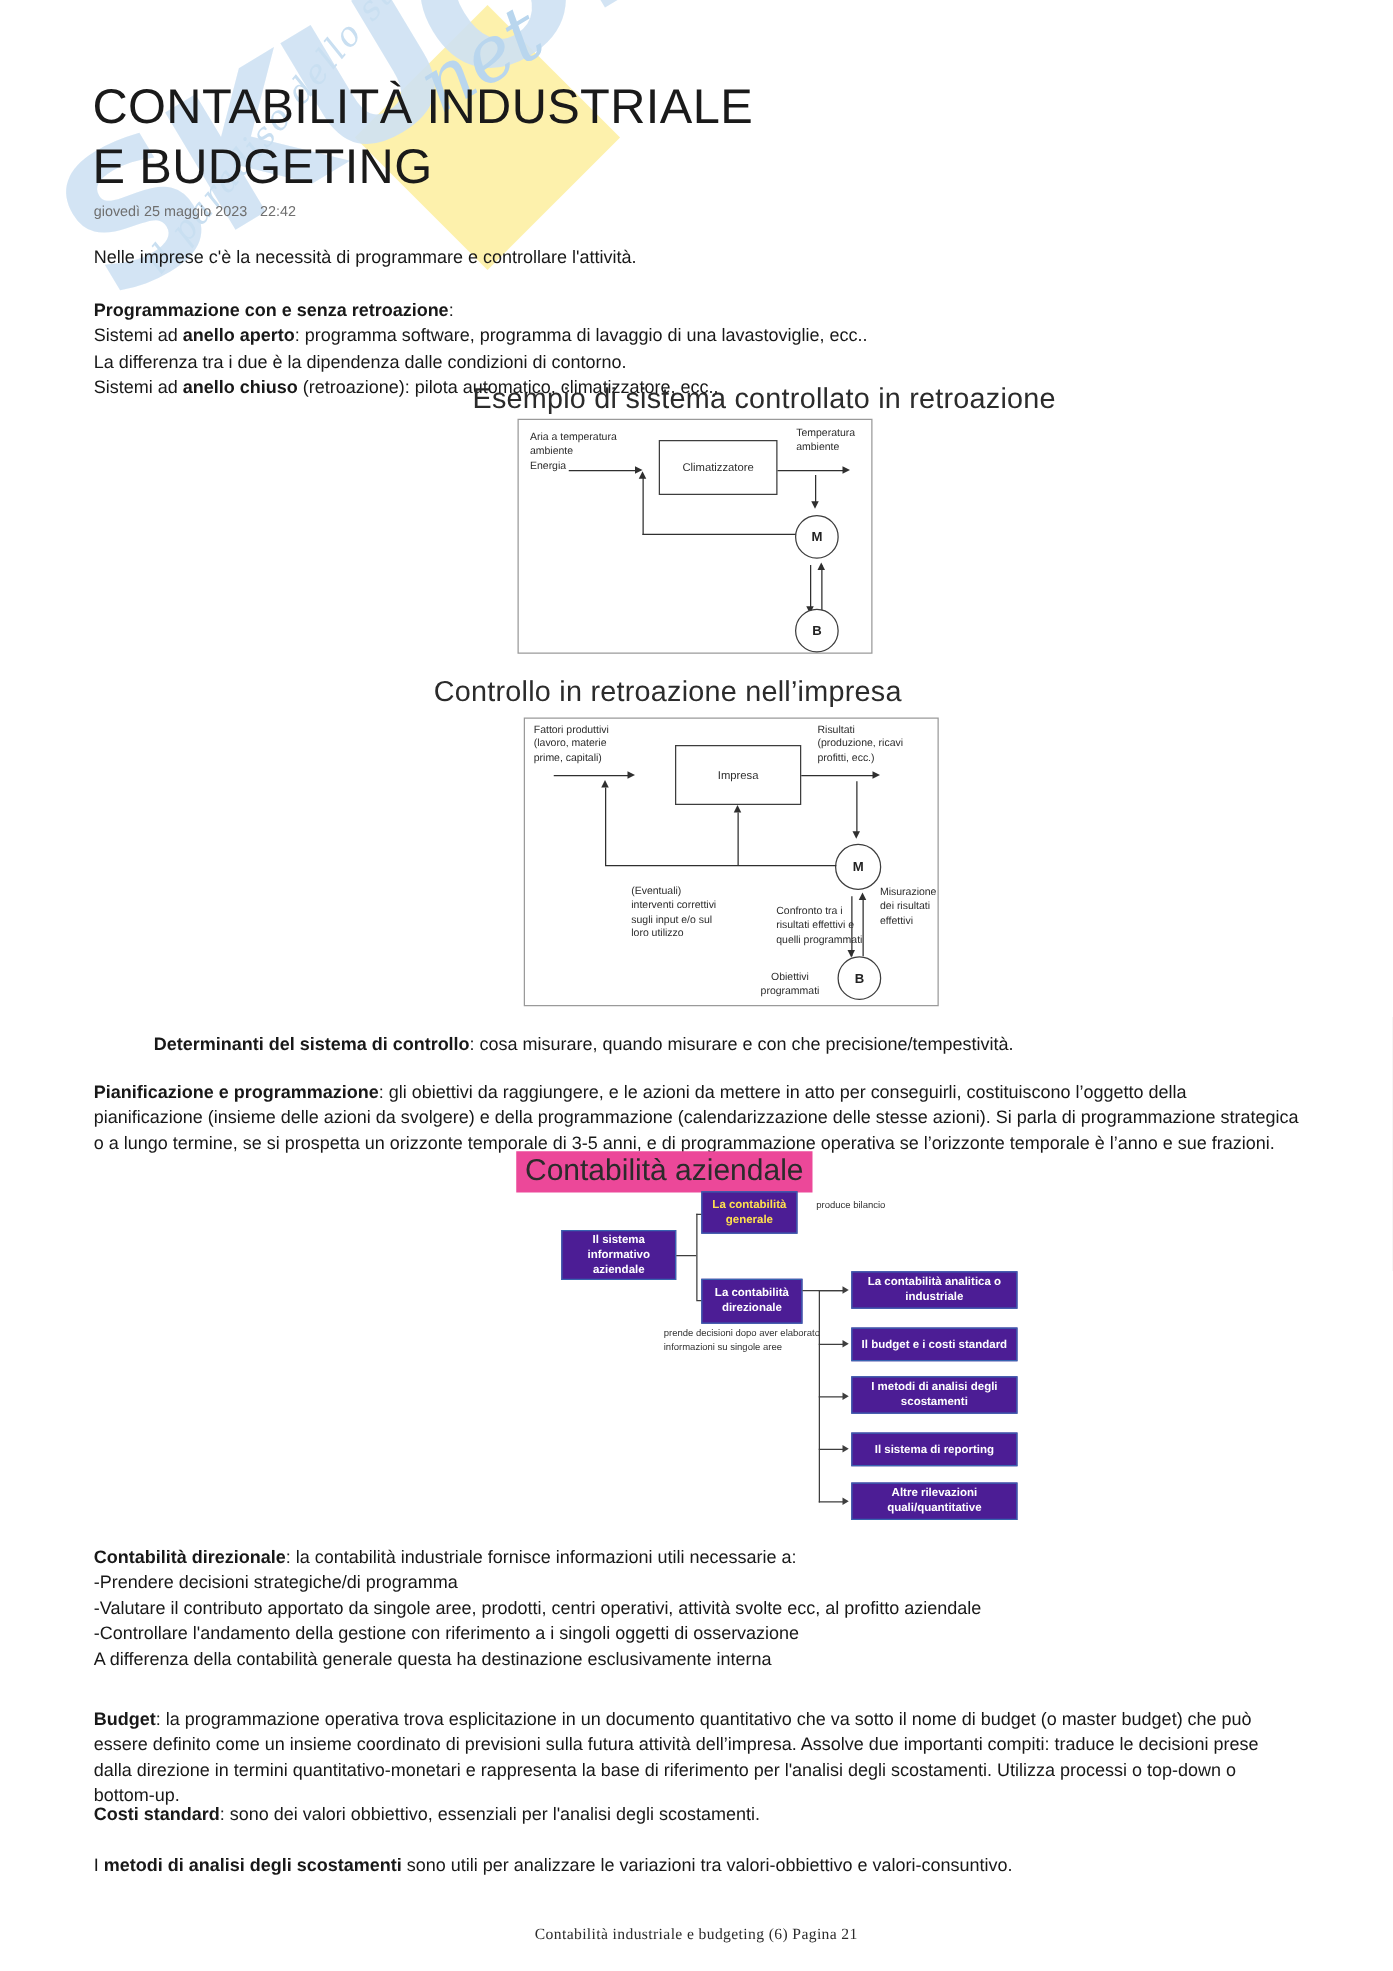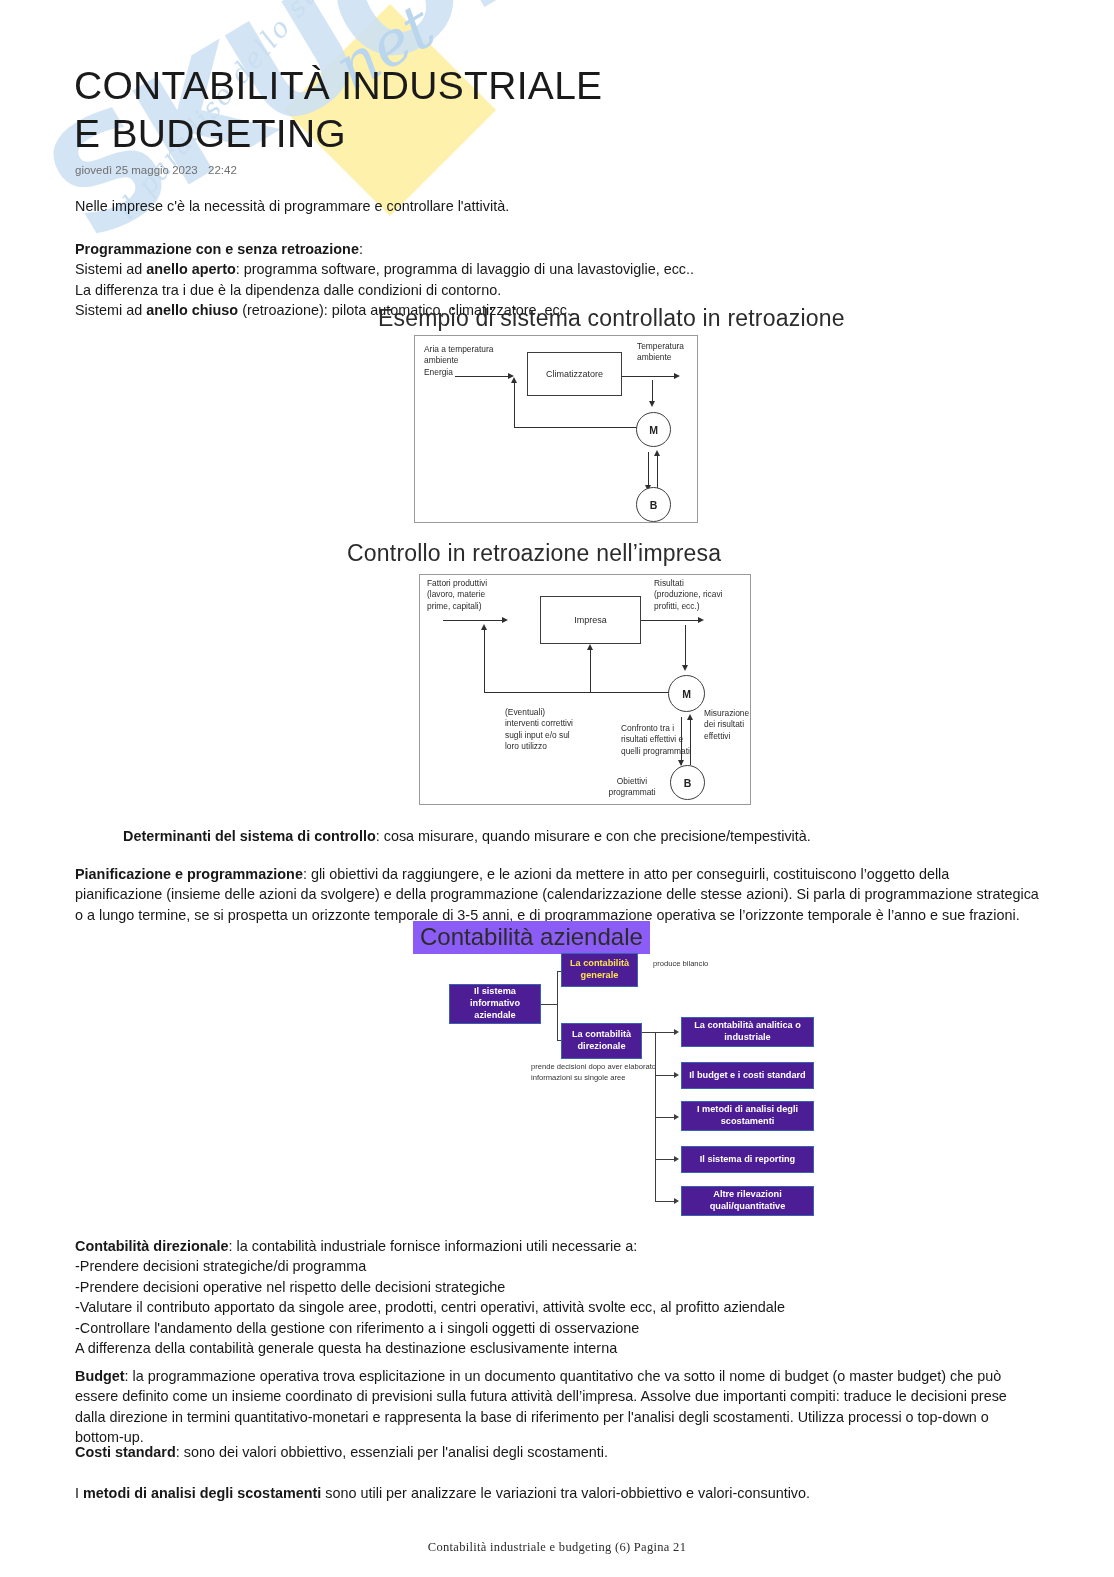--- a/index.html
+++ b/index.html
@@ -155,21 +155,21 @@
   .arw.d { border-top: 6px solid #2f2f2f; border-left: 3.6px solid transparent; border-right: 3.6px solid transparent; }
   .arw.u { border-bottom: 6px solid #2f2f2f; border-left: 3.6px solid transparent; border-right: 3.6px solid transparent; }
 
   
   .hl-head {
     position: absolute;
     left: 413px; top: 921px;
     font-size: 24px;
     font-weight: 300;
     color: #2b2b2b;
-    background: #8b5cf6;
+    background: #ec4899;
     padding: 2px 7px 3px 7px;
     white-space: nowrap;
   }
   .bbox {
     position: absolute;
     background: #4c1d95;
     border: 1px solid #3863b0;
     color: #ffffff;
     font-size: 9.2px;
     font-weight: bold;
@@ -386,21 +386,20 @@
       <div class="carw" style="left:674px; top:1197.8px;"></div>
       <div class="bbox" style="left:681px; top:1186px; width:133px; height:30px; white-space:pre-line;">Altre rilevazioni
 quali/quantitative</div>
     </div>
 
     <div class="para" style="left:75px; top:1236px; width:980px;">
       <div>
         <b>Contabilità direzionale</b><span>: la contabilità industriale fornisce informazioni utili necessarie a:</span>
       </div>
       <div>-Prendere decisioni strategiche/di programma</div>
-      <div>-Prendere decisioni operative nel rispetto delle decisioni strategiche</div>
       <div>-Valutare il contributo apportato da singole aree, prodotti, centri operativi, attività svolte ecc, al profitto aziendale</div>
       <div>-Controllare l'andamento della gestione con riferimento a i singoli oggetti di osservazione</div>
       <div>A differenza della contabilità generale questa ha destinazione esclusivamente interna</div>
     </div>
 
     <div class="para" style="left:75px; top:1366px; width:965px;">
       <b>Budget</b><span>: la programmazione operativa trova esplicitazione in un documento quantitativo che va sotto il nome di budget (o master budget) che può essere definito come un insieme coordinato di previsioni sulla futura attività dell’impresa. Assolve due importanti compiti: traduce le decisioni prese dalla direzione in termini quantitativo-monetari e rappresenta la base di riferimento per l'analisi degli scostamenti. Utilizza processi o top-down o bottom-up.</span>
     </div>
 
     <div class="para" style="left:75px; top:1442px; width:965px;">

